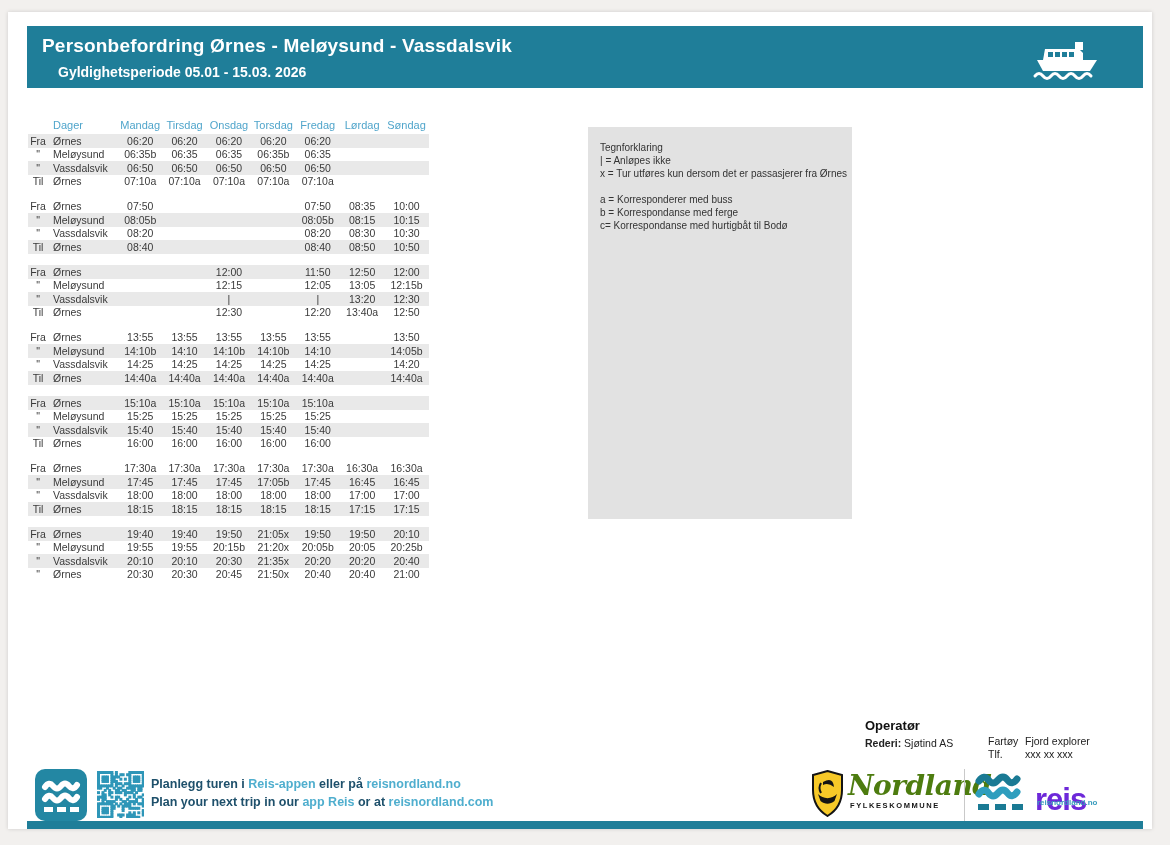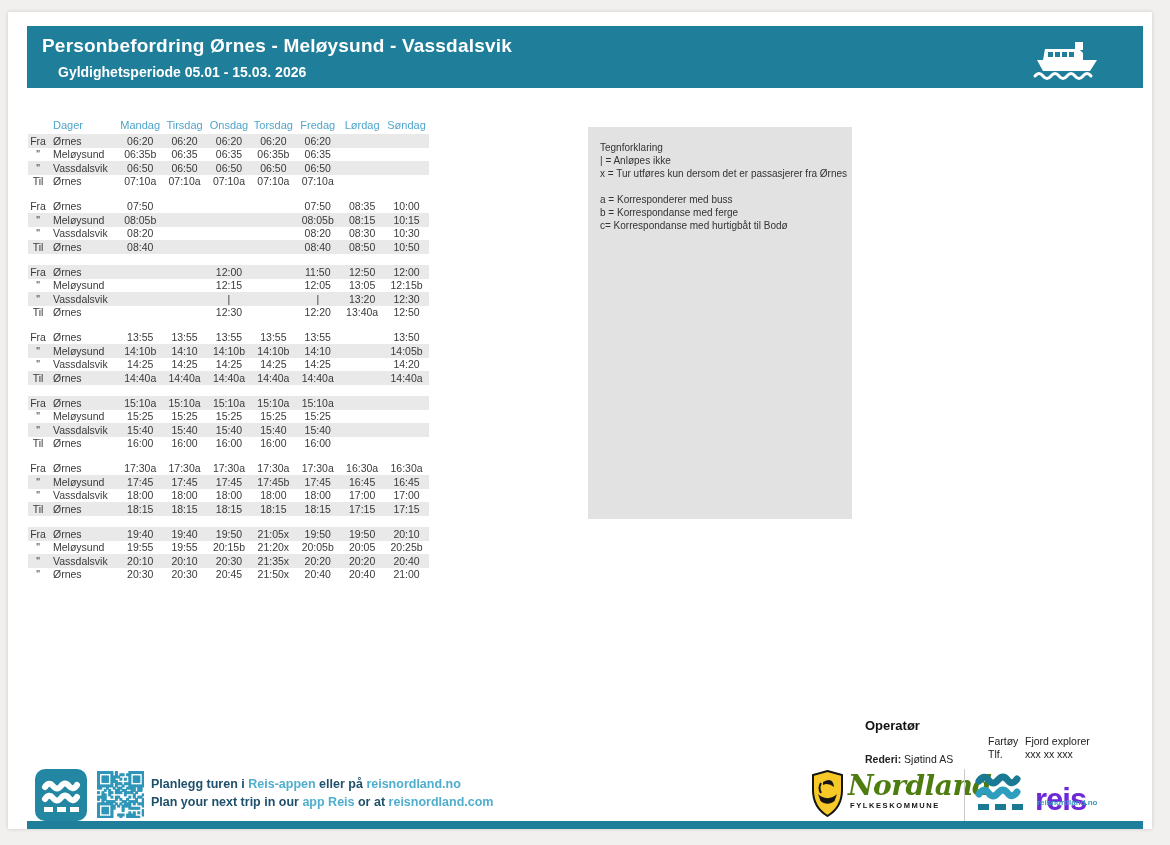--- a/index.html
+++ b/index.html
@@ -44,21 +44,21 @@
   .legend{
     position:absolute;left:580px;top:115px;width:264px;height:392px;
     background:#e2e2e2;box-sizing:border-box;padding:14px 10px 0 12px;
     font-size:10px;color:#333;
   }
   .lg-line{line-height:13px;white-space:nowrap;}
   .lg-gap{height:13px;}
   
   .operator{position:absolute;left:857px;top:706px;width:280px;font-size:10.5px;color:#222;}
   .op-title{font-size:13px;font-weight:bold;color:#111;}
-  .op-rederi{margin-top:20px;}
+  .op-rederi{margin-top:4px;}
   .op-rederi .b{font-weight:bold;}
   .op-col{position:absolute;left:123px;top:17px;}
   .op-col .r{display:flex;line-height:13px;}
   .op-col .lab{width:37px;}
   
   .appicon{position:absolute;left:27px;top:757px;width:52px;height:52px;border-radius:10px;background:#2387a3;}
   .qr{position:absolute;left:89px;top:759px;}
   .promo{position:absolute;left:143px;top:763px;font-size:12.5px;font-weight:bold;line-height:18px;}
   .promo .dark{color:#1e506b;}
   .promo .light{color:#4faece;}
@@ -357,21 +357,21 @@
             <span class="c-day">17:30a</span>
             <span class="c-day">16:30a</span>
             <span class="c-day">16:30a</span>
           </div>
           <div class="trow stripe">
             <span class="c-prefix">"</span>
             <span class="c-station">Meløysund</span>
             <span class="c-day">17:45</span>
             <span class="c-day">17:45</span>
             <span class="c-day">17:45</span>
-            <span class="c-day">17:45b</span>
+            <span class="c-day">17:05b</span>
             <span class="c-day">17:45</span>
             <span class="c-day">16:45</span>
             <span class="c-day">16:45</span>
           </div>
           <div class="trow">
             <span class="c-prefix">"</span>
             <span class="c-station">Vassdalsvik</span>
             <span class="c-day">18:00</span>
             <span class="c-day">18:00</span>
             <span class="c-day">18:00</span>

